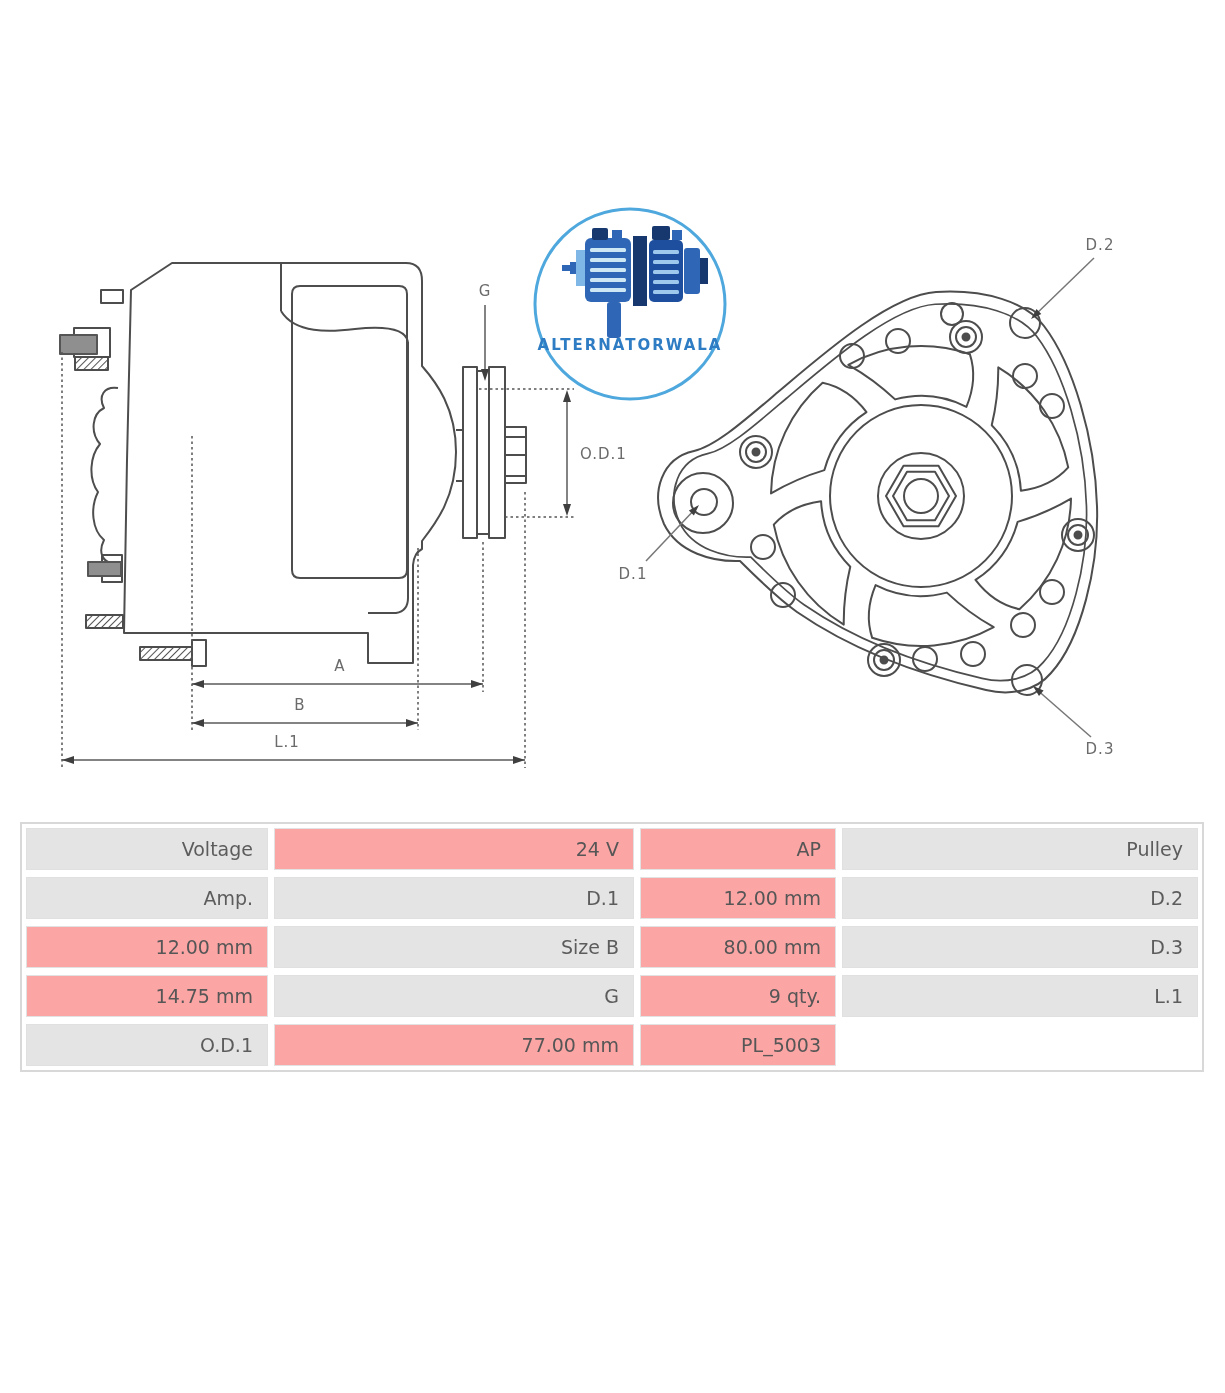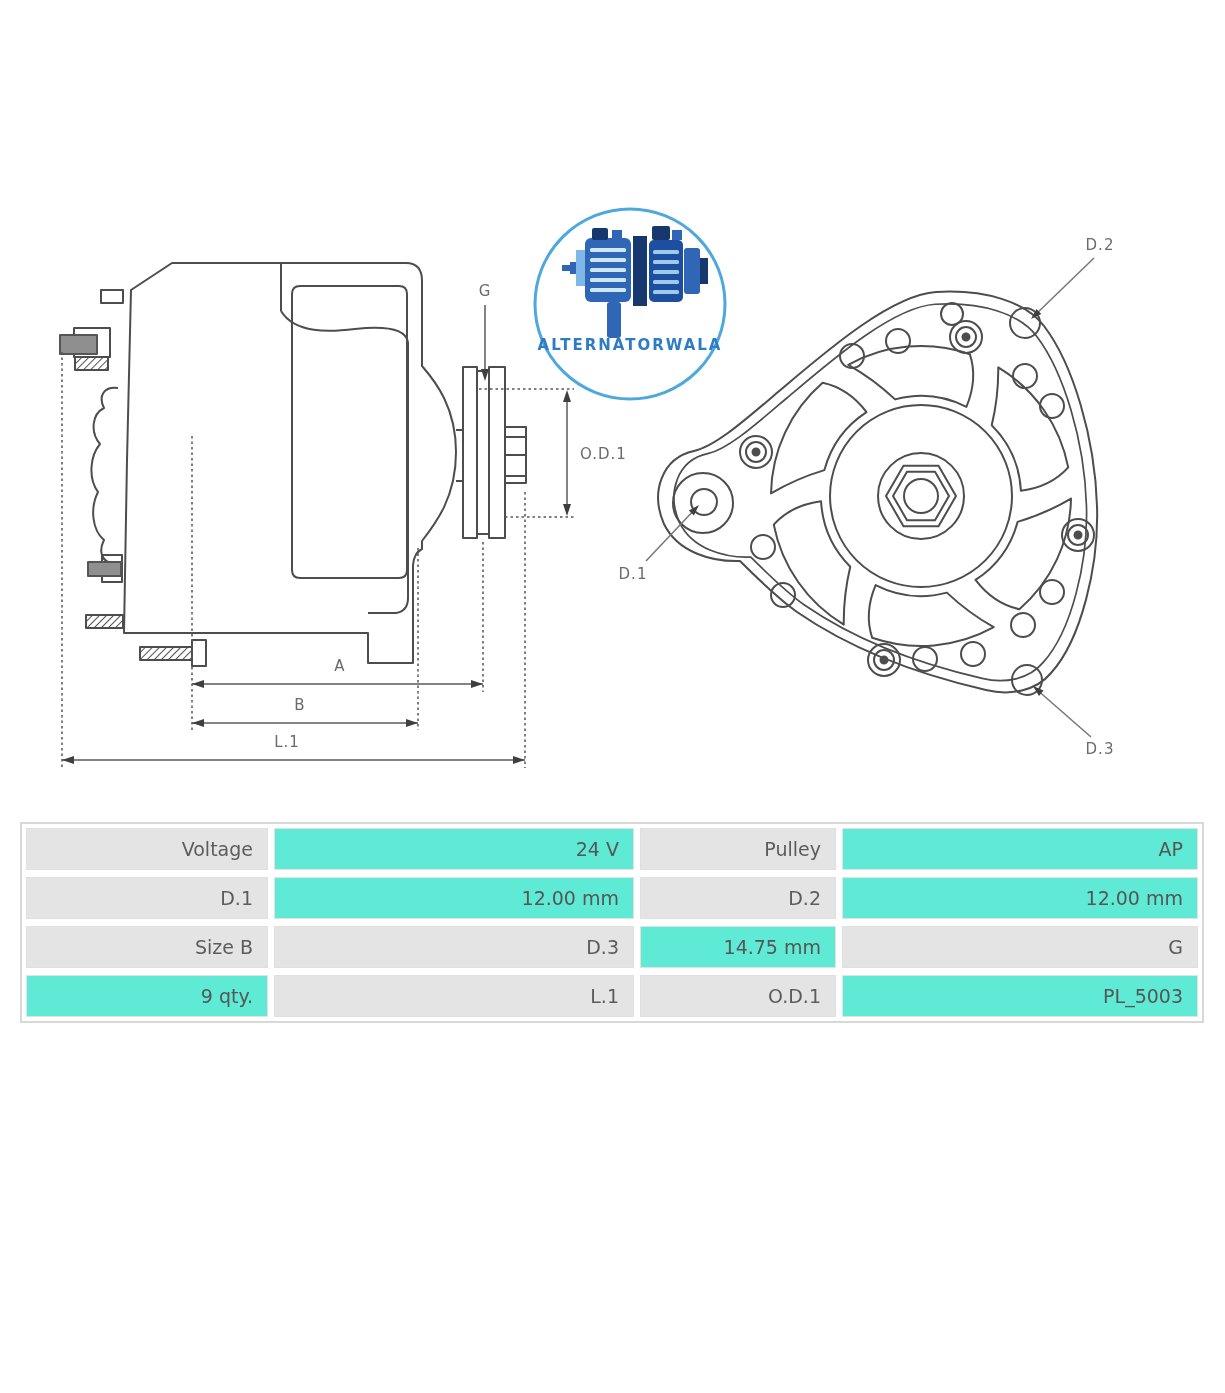--- a/index.html
+++ b/index.html
@@ -10,21 +10,21 @@
     border:2px solid #d8d8d8;background:#fff;padding:4px;
     display:grid;grid-template-columns:242px 360px 196px 1fr;
     grid-auto-rows:42px;gap:7px 6px;
   }
   .cell{
     box-sizing:border-box;height:42px;line-height:40px;
     font-size:19px;text-align:right;padding:0 14px;
     overflow:hidden;white-space:nowrap;
   }
   .cell.lab{background:#e4e4e4;border:1px solid #e0e0e0;color:#5c5c5c;}
-  .cell.val{background:#5eead4;border:1px solid #e2e2e2;color:#565656;}
+  .cell.val{background:#fca5a5;border:1px solid #e2e2e2;color:#565656;}
   svg text{font-family:"DejaVu Sans","Liberation Sans",sans-serif;}
   .dimtext{font-size:15px;fill:#6b6b6b;letter-spacing:1px;}
   .logotext{font-size:15px;font-weight:bold;fill:#2e7cc3;letter-spacing:2px;}
 </style>
 </head>
 <body>
 
 <svg id="drawing" width="1225" height="810" viewBox="0 0 1225 810">
   <defs>
     <pattern id="hatch" patternUnits="userSpaceOnUse" width="5" height="5" patternTransform="rotate(45)">
@@ -223,32 +223,35 @@
       <rect x="672" y="230" width="10" height="10" fill="#2f66b5"></rect>
       <rect x="607" y="302" width="14" height="36" rx="3" fill="#2f66b5"></rect>
     </g>
     <text class="logotext" x="630" y="350" text-anchor="middle">ALTERNATORWALA</text>
   </g>
 </svg>
 
 <div class="spec-table">
   <div class="cell lab">Voltage</div>
   <div class="cell val">24 V</div>
+  <div class="cell val">AP</div>
   <div class="cell lab">Pulley</div>
-  <div class="cell val">AP</div>
-
+
+  <div class="cell lab">Amp.</div>
   <div class="cell lab">D.1</div>
   <div class="cell val">12.00 mm</div>
 
   <div class="cell lab">D.2</div>
   <div class="cell val">12.00 mm</div>
 
   <div class="cell lab">Size B</div>
+  <div class="cell val">80.00 mm</div>
   <div class="cell lab">D.3</div>
   <div class="cell val">14.75 mm</div>
 
   <div class="cell lab">G</div>
   <div class="cell val">9 qty.</div>
   <div class="cell lab">L.1</div>
 
   <div class="cell lab">O.D.1</div>
+  <div class="cell val">77.00 mm</div>
   <div class="cell val">PL_5003</div>
 </div>
 
 </body></html>

